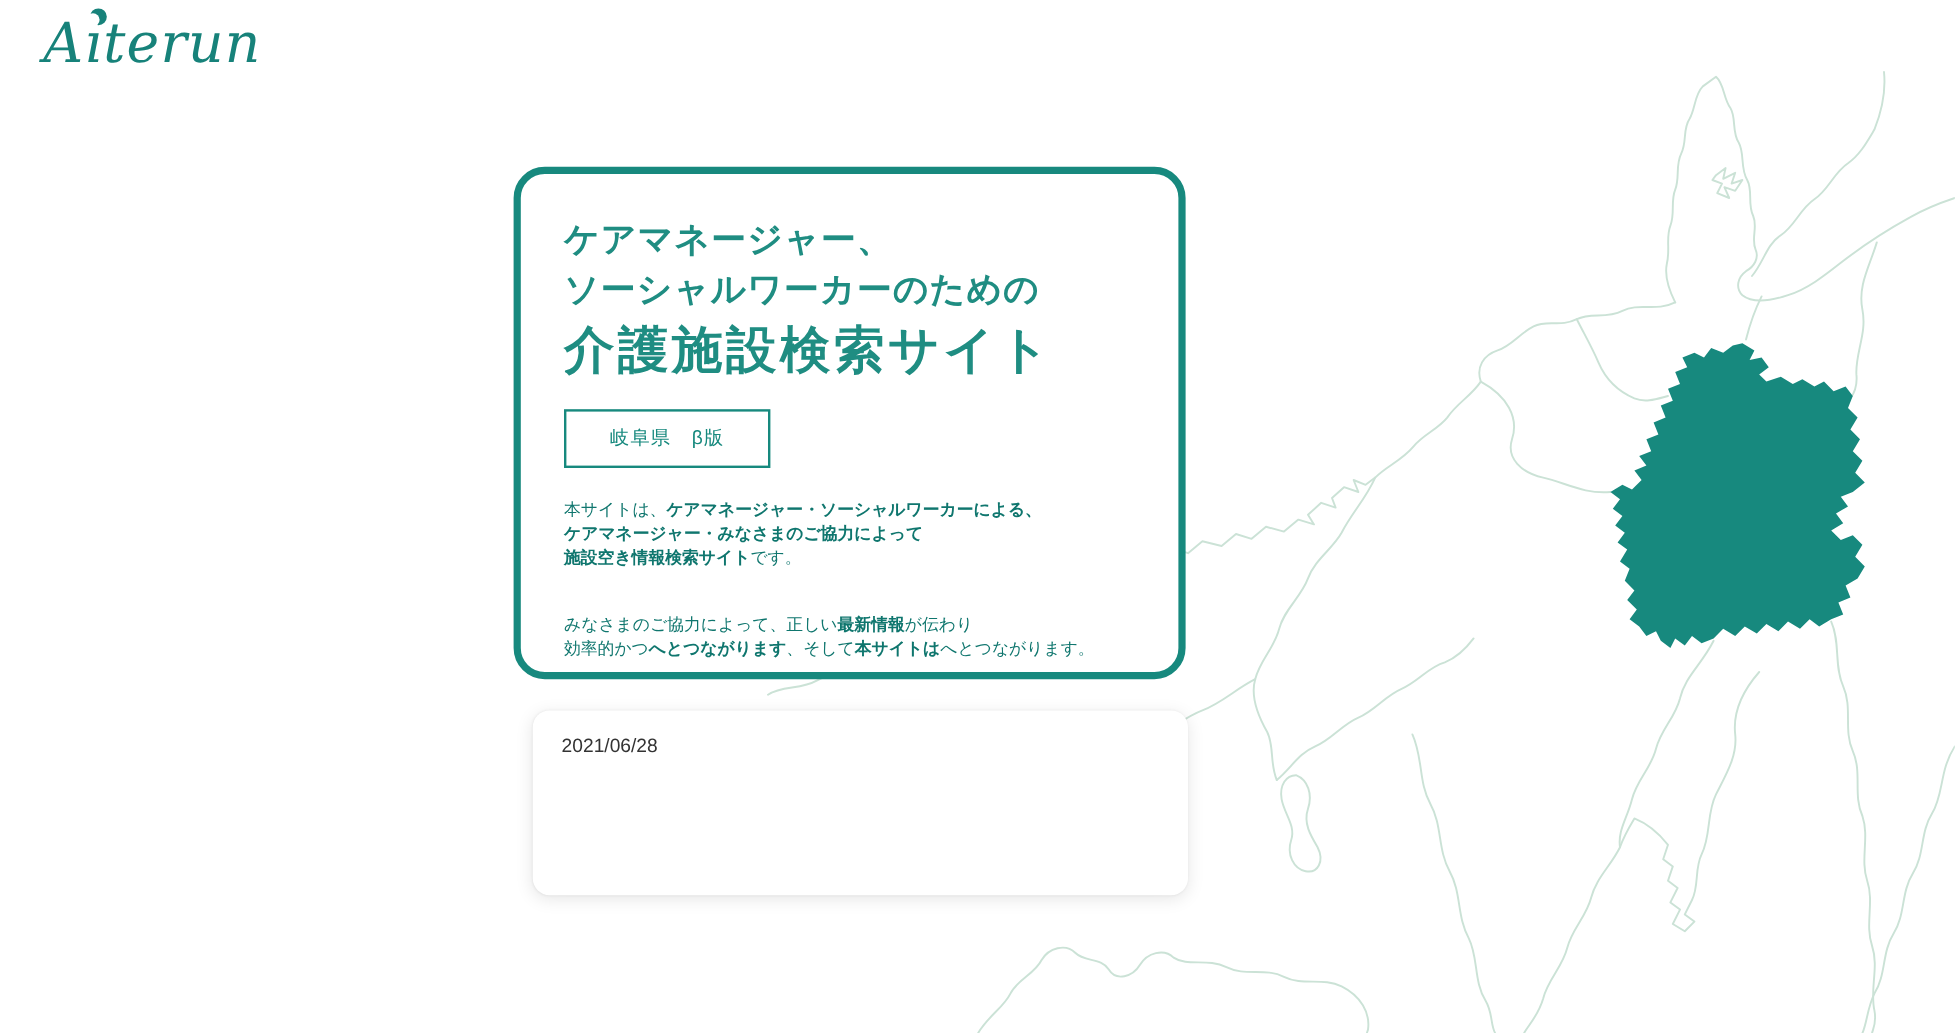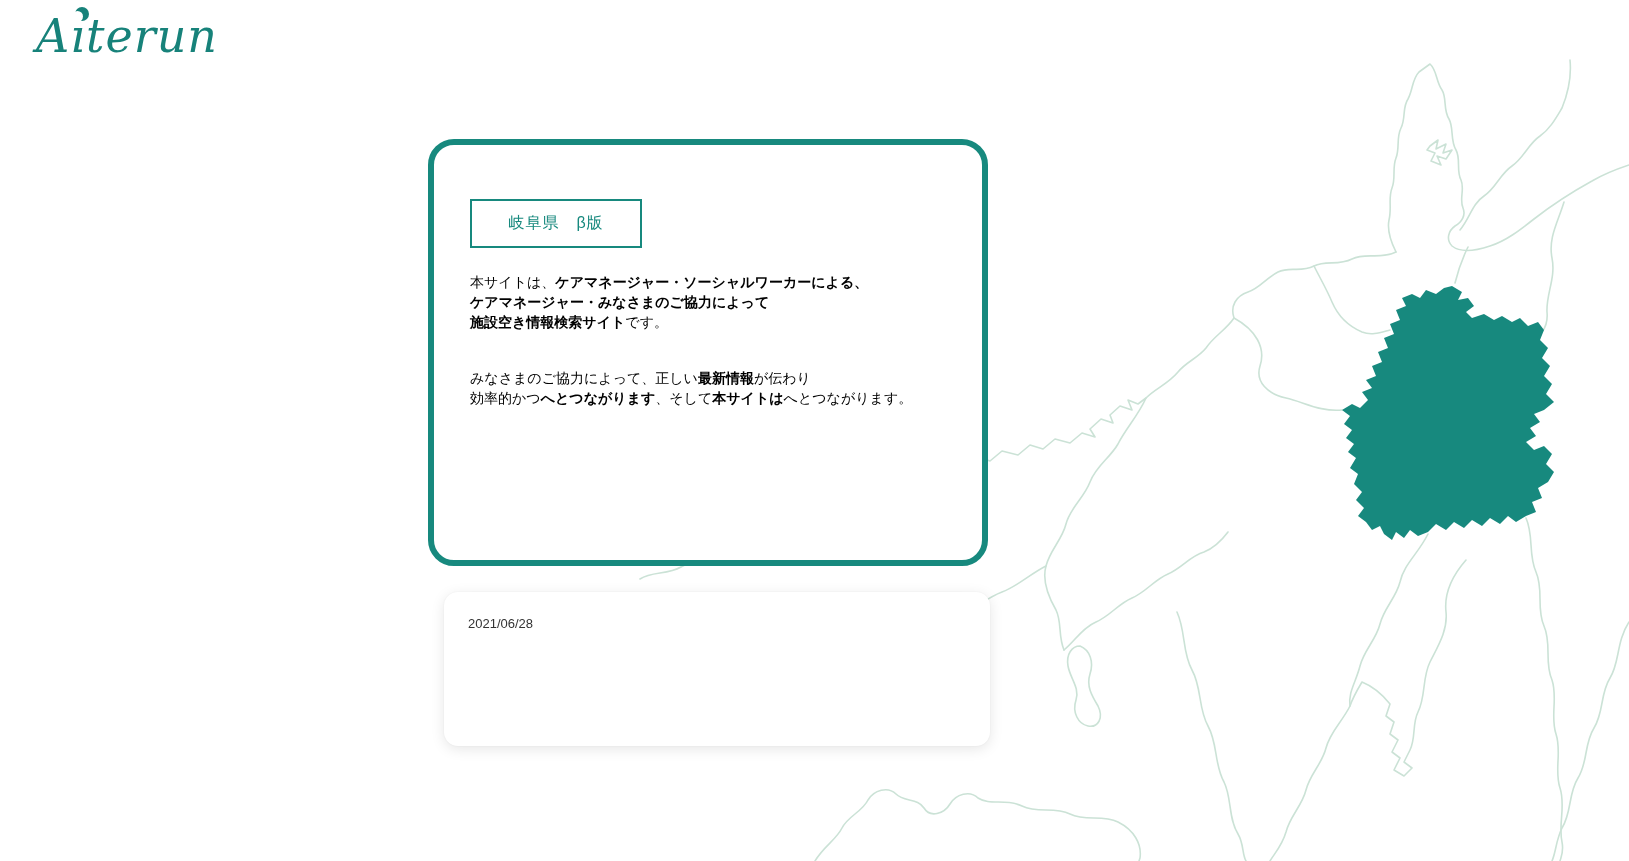--- a/index.html
+++ b/index.html
@@ -27,30 +27,30 @@
     background:#ffffff;border:6px solid #17897E;border-radius:26px;z-index:2;
     padding:34px 34px 0 36px;
   }
   .hero-title{margin:0;color:#1F8D82;font-weight:700;font-size:29px;line-height:42px;letter-spacing:1px;}
   .hero-title-big{display:block;font-size:42px;line-height:58px;letter-spacing:3px;}
   .badge{
     margin-top:20px;display:inline-flex;align-items:center;justify-content:center;
     width:172px;height:49px;box-sizing:border-box;border:2px solid #17897E;
     color:#17897E;font-size:16px;letter-spacing:1px;background:#fff;
   }
-  .hero-p{margin:24px 0 0 0;font-size:14px;line-height:20px;color:#000000;}
+  .hero-p{margin:24px 0 0 0;font-size:14px;line-height:20px;color:#0f766e;}
   .hero-p + .hero-p{margin-top:36px;}
   .hero-p b{font-weight:700;}
   
   .news-card{
     position:absolute;left:444px;top:592px;width:546px;height:154px;box-sizing:border-box;
     background:#ffffff;border-radius:14px;z-index:2;padding:22px 24px;
     box-shadow:0 3px 14px rgba(0,0,0,.10),0 0 2px rgba(0,0,0,.05);
   }
-  .news-date{font-size:13px;font-weight:500;color:#333;cursor:pointer;display:inline-block;}
+  .news-date{font-size:16px;font-weight:500;color:#333;cursor:pointer;display:inline-block;}
 </style>
 </head>
 <body>
 
 <svg class="map-svg" viewBox="0 0 1629 861" aria-hidden="true">
   <g fill="none" stroke="#CBE2D6" stroke-width="1.6" stroke-linejoin="round" stroke-linecap="round">
 
     <path d="M1396,252 C1390,240 1387,230 1389,220 C1392,208 1388,198 1392,188 C1396,178 1392,168 1396,158 C1400,148 1396,138 1401,128 C1406,118 1402,108 1408,99 C1413,90 1412,79 1419,72 L1430,64 C1437,70 1436,82 1442,90 C1447,98 1443,110 1449,119 C1454,128 1450,140 1456,150 C1461,159 1456,170 1461,180 C1465,189 1459,199 1463,208 C1466,215 1462,222 1455,226 C1448,231 1446,240 1452,246 C1462,254 1478,250 1490,246 C1506,241 1520,230 1534,219 C1552,205 1572,192 1592,181 C1604,174 1617,169 1629,165"></path>
     <path d="M1430,146 L1438,140 1436,149 1446,144 1443,153 1452,150 1446,159 1437,156 1441,165 1431,161 1435,153 1427,150 Z"></path>
     <path d="M1460,230 C1470,218 1472,204 1484,196 C1496,188 1500,174 1512,166 C1524,158 1528,144 1540,136 C1550,129 1556,118 1562,108 C1566,98 1572,80 1570,60"></path>
@@ -93,20 +93,25 @@
            1372,366 1382,362 1378,352 1388,348 1384,338 1394,334
            1390,324 1400,320 1396,310 1406,306 1402,298 1412,294
            1420,298 1426,290 1436,294 1444,288 Z"></path>
 </svg>
 
 <div class="logo">
   <span>A</span><span class="logo-i"><span>ı</span><span class="crescent"></span></span><span>terun</span>
 </div>
 
 <div class="hero-card">
+  <h1 class="hero-title">
+    <span>ケアマネージャー、</span><br>
+    <span>ソーシャルワーカーのための</span>
+    <span class="hero-title-big">介護施設検索サイト</span>
+  </h1>
   <div class="badge">
     <span>岐阜県　β版</span>
   </div>
   <p class="hero-p">
     <span>本サイトは、</span><b>ケアマネージャー・ソーシャルワーカーによる、</b><br>
     <b>ケアマネージャー・みなさまのご協力によって</b><br>
     <b>施設空き情報検索サイト</b><span>です。</span>
   </p>
   <p class="hero-p">
     <span>みなさまのご協力によって、正しい</span><b>最新情報</b><span>が伝わり</span><br>

